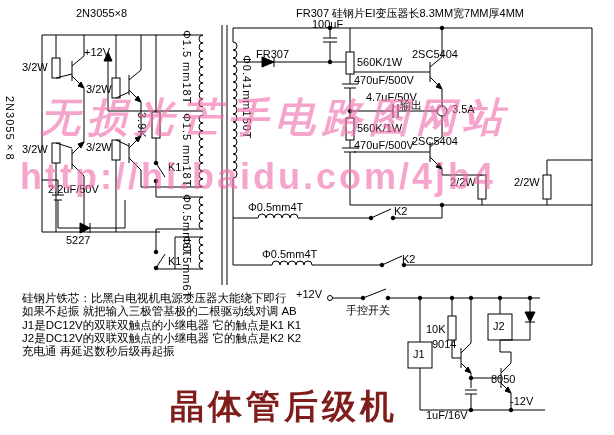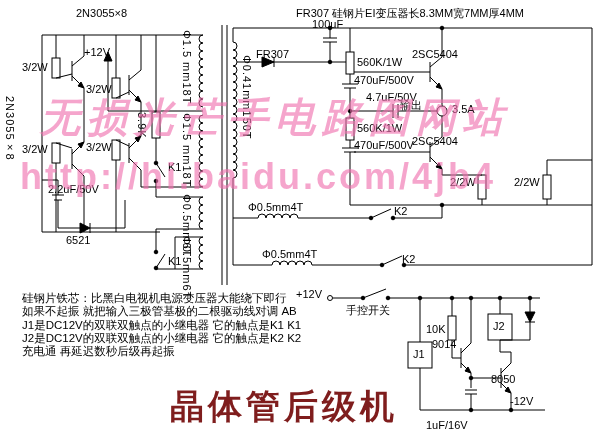--- a/index.html
+++ b/index.html
@@ -166,21 +166,21 @@
   <span class="lbl vert" style="left:4px;top:96px">2N3055×8</span>
 
   <span class="lbl" style="left:22px;top:62px">3/2W</span>
   <span class="lbl" style="left:84px;top:47px">+12V</span>
   <span class="lbl" style="left:86px;top:84px">3/2W</span>
   <span class="lbl vert" style="left:136px;top:112px">3.9K</span>
   <span class="lbl" style="left:22px;top:144px">3/2W</span>
   <span class="lbl" style="left:86px;top:142px">3/2W</span>
   <span class="lbl" style="left:168px;top:162px">K1</span>
   <span class="lbl" style="left:48px;top:184px">2.2uF/50V</span>
-  <span class="lbl" style="left:66px;top:235px">6521</span>
+  <span class="lbl" style="left:66px;top:235px">5227</span>
   <span class="lbl" style="left:168px;top:256px">K1</span>
 
   <span class="lbl vert" style="left:181px;top:30px">Φ1.5 mm18T</span>
   <span class="lbl vert" style="left:181px;top:113px">Φ1.5 mm18T</span>
   <span class="lbl vert" style="left:181px;top:194px">Φ0.5mm6T</span>
   <span class="lbl vert" style="left:181px;top:236px">Φ0.5mm6T</span>
   <span class="lbl vert" style="left:241px;top:55px">Φ0.41mm150T</span>
 
   <span class="lbl" style="left:256px;top:49px">FR307</span>
   <span class="lbl" style="left:312px;top:19px">100uF</span>
@@ -201,21 +201,21 @@
   <span class="lbl" style="left:262px;top:249px">Φ0.5mm4T</span>
   <span class="lbl" style="left:402px;top:254px">K2</span>
 
   <span class="lbl" style="left:296px;top:289px">+12V</span>
   <span class="lbl" style="left:346px;top:305px">手控开关</span>
   <span class="lbl" style="left:426px;top:324px">10K</span>
   <span class="lbl" style="left:493px;top:321px">J2</span>
   <span class="lbl" style="left:413px;top:349px">J1</span>
   <span class="lbl" style="left:432px;top:339px">9014</span>
   <span class="lbl" style="left:491px;top:374px">8050</span>
-  <span class="lbl" style="left:426px;top:420px">1uF/16V</span>
+  <span class="lbl" style="left:426px;top:410px">1uF/16V</span>
   <span class="lbl" style="left:510px;top:396px">-12V</span>
 
   <div class="notes">
     <span>硅钢片铁芯：比黑白电视机电源变压器大能绕下即行</span>
     <span>如果不起振 就把输入三极管基极的二根驱动线对调 AB</span>
     <span>J1是DC12V的双联双触点的小继电器 它的触点是K1 K1</span>
     <span>J2是DC12V的双联双触点的小继电器 它的触点是K2 K2</span>
     <span>充电通 再延迟数秒后级再起振</span>
   </div>
 

